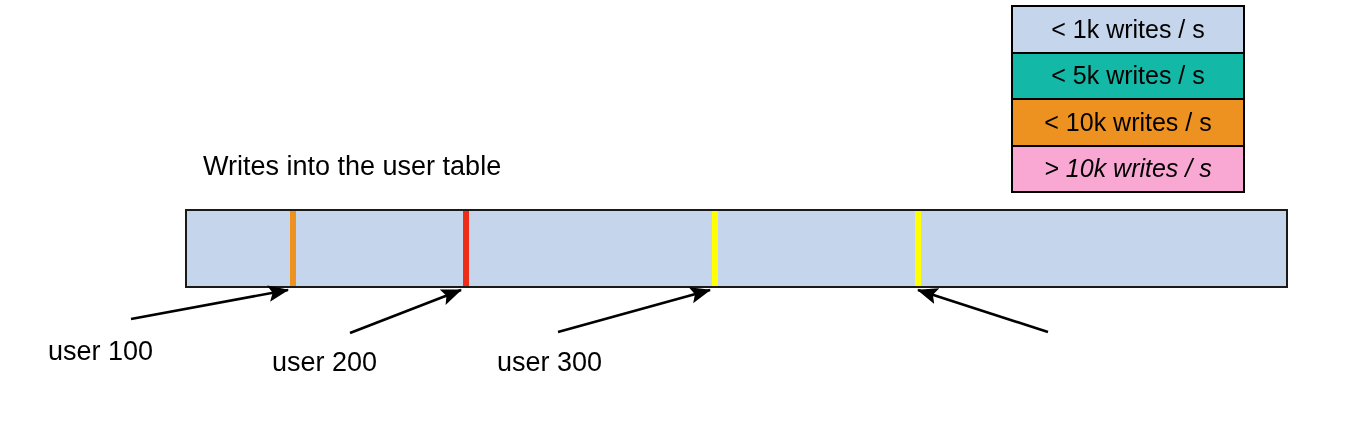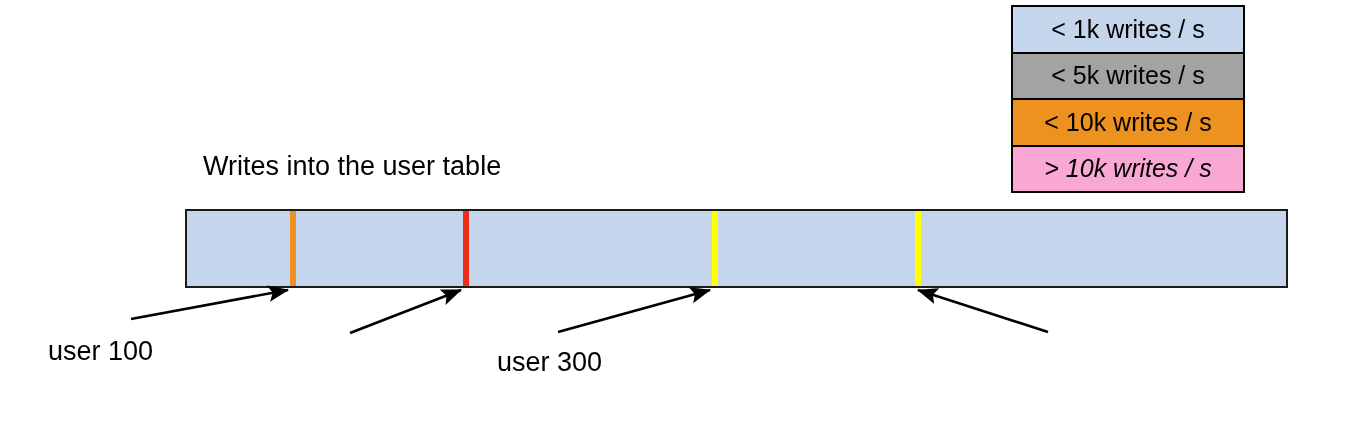--- a/index.html
+++ b/index.html
@@ -94,41 +94,42 @@
 </style>
 </head>
 <body style="background: rgb(255, 255, 255);">
 
 <div id="stage">
 
   <div class="legend">
     <div class="legend-row" style="background: rgb(197, 213, 235);">
       <span>&lt; 1k writes / s</span>
     </div>
-    <div class="legend-row" style="background: #a3a3a3;">
+    <div class="legend-row" style="background: #14b8a6;">
       <span>&lt; 5k writes / s</span>
     </div>
     <div class="legend-row" style="background: rgb(237, 145, 33);">
       <span>&lt; 10k writes / s</span>
     </div>
     <div class="legend-row" style="background: #f9a8d4; font-style: italic;">
       <span>&gt; 10k writes / s</span>
     </div>
   </div>
 
   <div class="chart-title">Writes into the user table</div>
 
   <div class="bar" style="background: rgb(197, 213, 235); border-color: rgb(26, 26, 26);">
     <div class="marker" style="background: rgb(237, 145, 33); left: 103px; width: 6px;"></div>
     <div class="marker" style="background: rgb(238, 45, 25); left: 276px; width: 6px;"></div>
     <div class="marker" style="background: rgb(255, 255, 0); left: 525px; width: 6px;"></div>
     <div class="marker" style="background: rgb(255, 255, 0); left: 728px; width: 6px;"></div>
   </div>
 
   <div class="user-label" style="left: 48px; top: 335px;">user 100</div>
+  <div class="user-label" style="left: 272px; top: 346px;">user 200</div>
   <div class="user-label" style="left: 497px; top: 346px;">user 300</div>
 
   <svg class="arrows" width="1350" height="422" viewBox="0 0 1350 422">
     <defs>
       <marker id="ah" markerWidth="9" markerHeight="9" refX="7.6" refY="3.2" orient="auto" markerUnits="strokeWidth">
         <path d="M0,0 L8,3.2 L0,6.4 L1.6,3.2 z" fill="#000000"></path>
       </marker>
     </defs>
     <g id="arrow-group" stroke="#000000" stroke-width="2.6" fill="none">
         <line x1="131" y1="319" x2="288" y2="290" marker-end="url(#ah)"></line>

